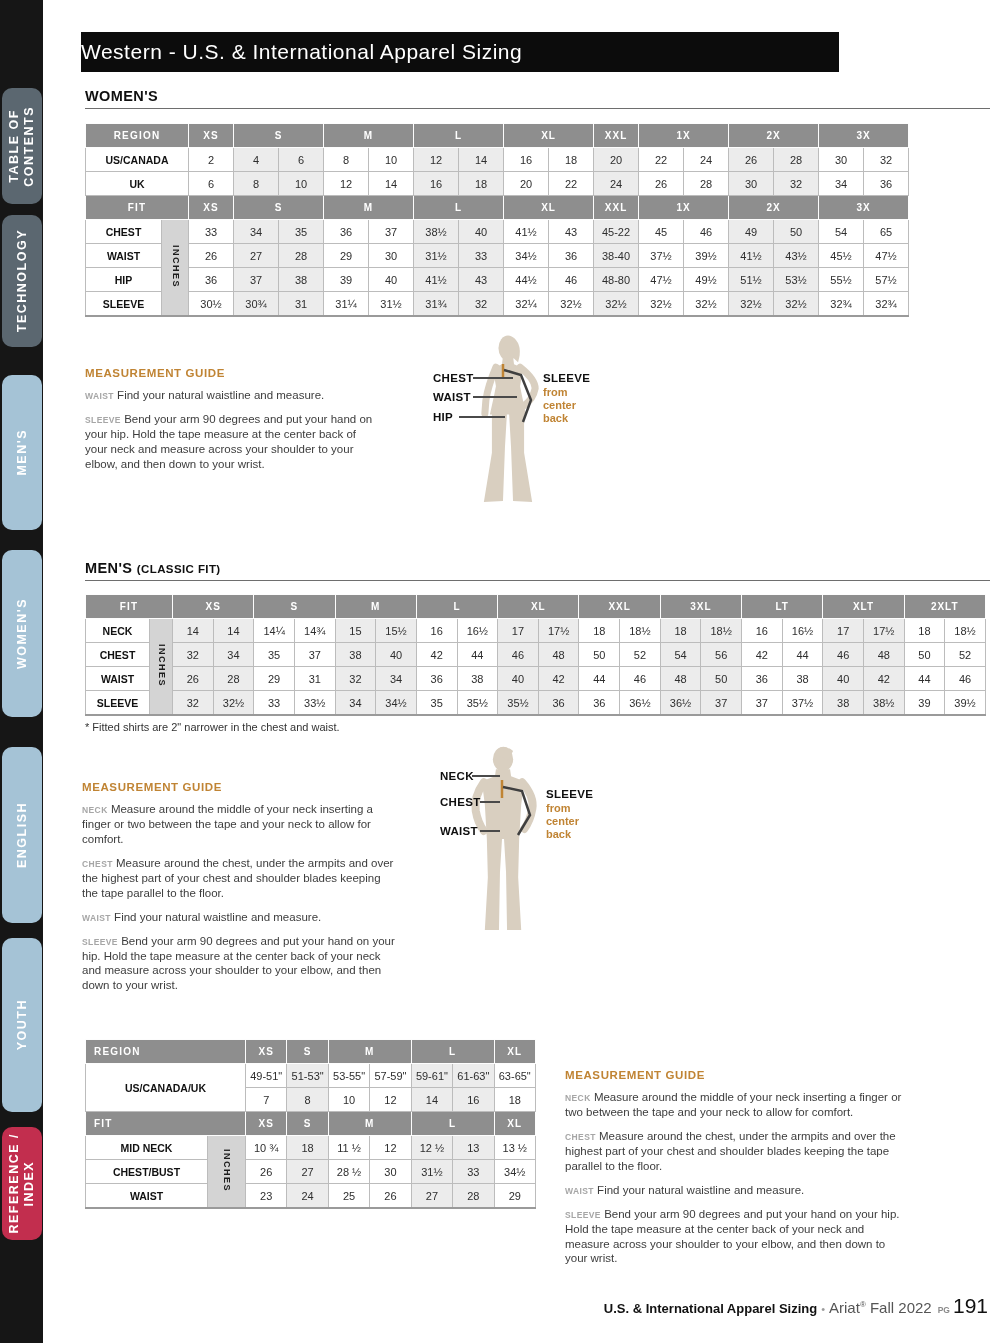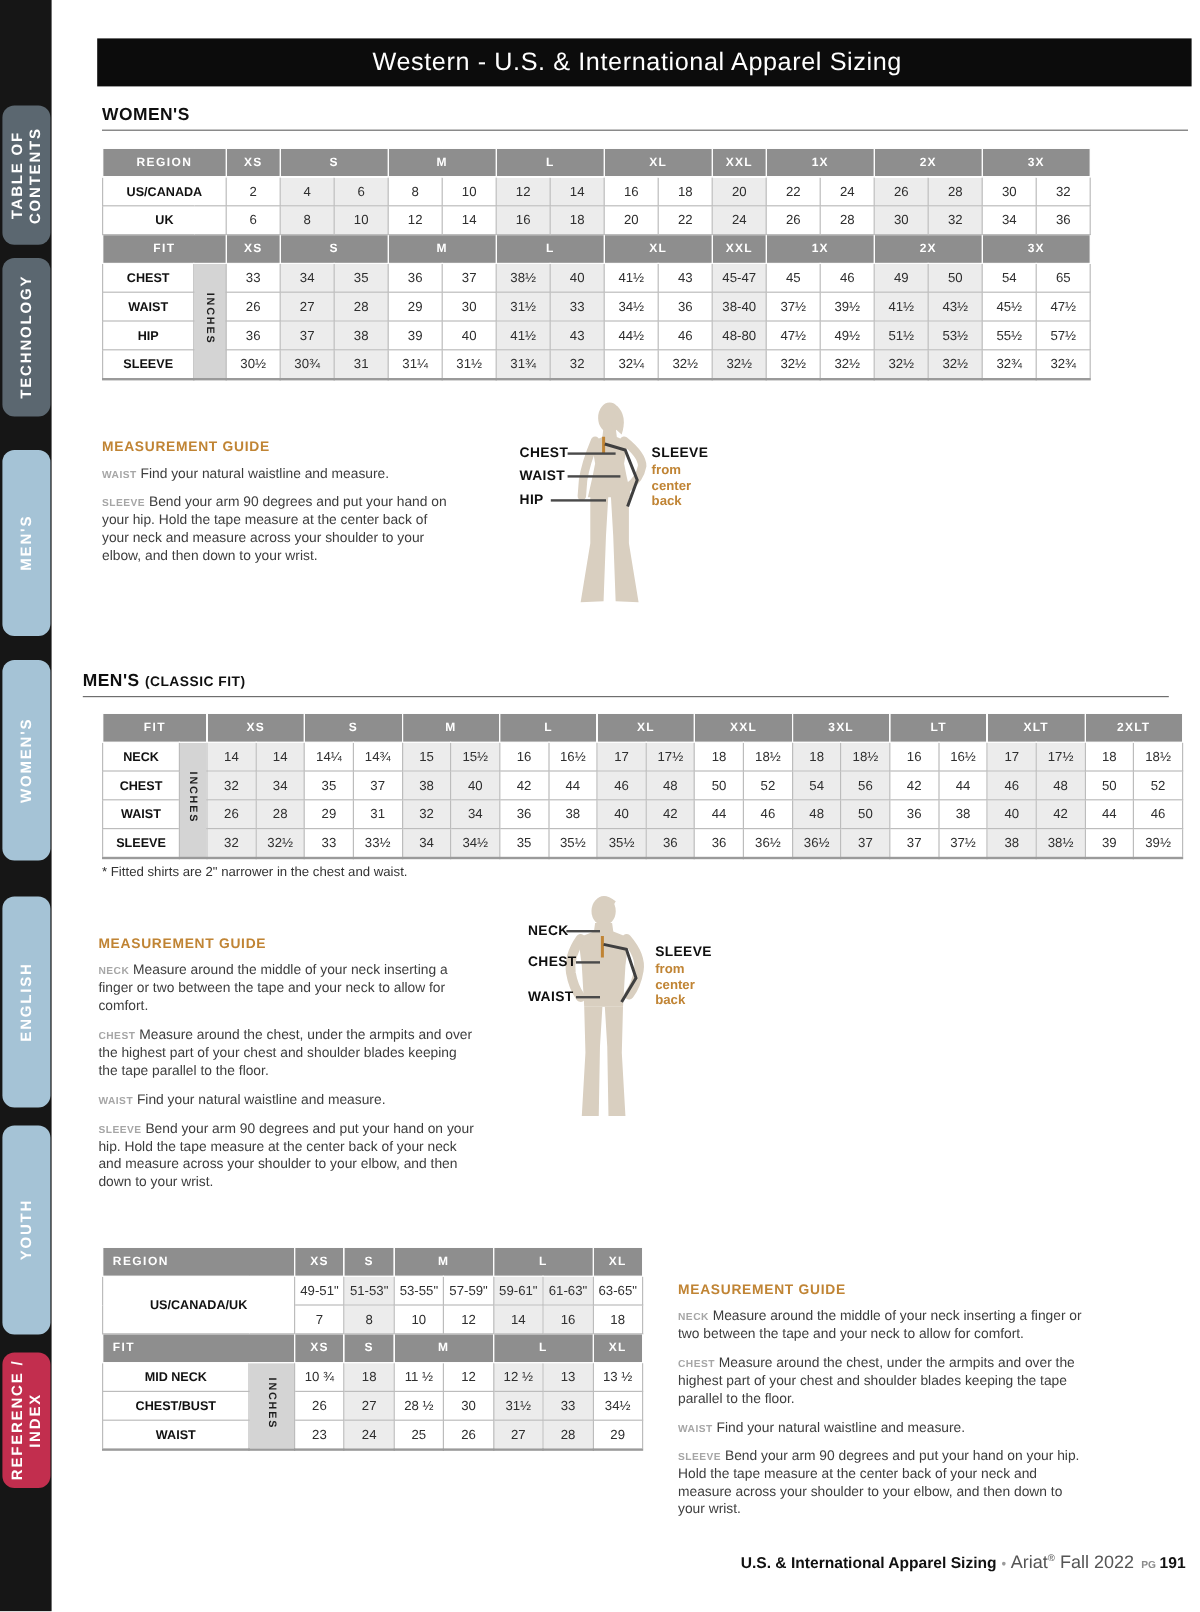--- a/index.html
+++ b/index.html
@@ -4,22 +4,22 @@
 <style>
   html,body{margin:0;padding:0;background:#fff;}
   .page{position:relative;width:1000px;height:1343px;background:#fff;overflow:hidden;
         font-family:"Liberation Sans",sans-serif;color:#222;}
   
   .sidebar{position:absolute;left:0;top:0;width:43px;height:1343px;background:#161616;}
   .tab{position:absolute;left:2px;width:40px;border-radius:10px;display:flex;align-items:center;justify-content:center;}
   .tab-label{writing-mode:vertical-rl;transform:rotate(180deg);white-space:pre-line;text-align:center;
              color:#fff;font-weight:bold;font-size:12.5px;letter-spacing:1.5px;line-height:1.2;}
   
-  .headerbar{position:absolute;left:81px;top:32px;width:912px;height:40px;background:#0c0c0c;
-             display:flex;align-items:center;justify-content:center;}
+  .headerbar{position:absolute;left:81px;top:32px;width:758px;height:40px;background:#0c0c0c;
+             display:flex;align-items:center;justify-content:flex-start;}
   .headerbar .title{color:#fff;font-size:21px;font-weight:normal;letter-spacing:0.5px;padding-right:12px;}
   .sec-head{position:absolute;border-bottom:1.5px solid #6e6e6e;padding-bottom:4px;
             font-weight:bold;font-size:14.5px;letter-spacing:0.4px;color:#0f0f0f;}
   .sec-head .sub{font-size:11.5px;}
   
   .twrap{position:absolute;}
   table.sz{border-collapse:collapse;table-layout:fixed;font-size:11px;color:#2e2e2e;border-bottom:2px solid #9a9a9a;}
   table.sz td,table.sz th{border:1px solid #bcbcbc;height:23px;padding:0;text-align:center;overflow:hidden;white-space:nowrap;}
   table.sz th.g{background:#8e8e8e;color:#fff;font-size:10px;font-weight:bold;letter-spacing:1px;border:1px solid #fdfdfd;}
   table.sz th.glbl{letter-spacing:1.2px;}
@@ -41,21 +41,21 @@
   .fig-label{position:absolute;font-weight:bold;font-size:11.5px;color:#0f0f0f;letter-spacing:0.3px;}
   .fig-line{position:absolute;height:2px;background:#4a4a4a;}
   .sleeve-note{position:absolute;color:#c08434;font-weight:bold;font-size:11px;line-height:1.18;width:50px;}
   
   .footer{position:absolute;right:12px;top:1294px;text-align:right;white-space:nowrap;}
   .f-bold{font-size:13px;font-weight:bold;color:#111;}
   .f-dot{font-size:11px;color:#9b9b9b;margin:0 4px;}
   .f-brand{font-size:15px;color:#555;}
   .f-reg{font-size:8px;color:#555;}
   .f-pg{font-size:8.5px;font-weight:bold;color:#8a8a8a;margin:0 3px 0 6px;}
-  .f-num{font-size:13px;font-weight:bold;color:#111;}
+  .f-num{font-size:21px;font-weight:normal;color:#111;}
 </style>
 </head>
 <body>
 
 <div class="page">
 
   <div class="sidebar">
       <div class="tab" style="top: 88px; height: 116px; background: rgb(91, 103, 112);">
         <span class="tab-label">TABLE OF
 CONTENTS</span>
@@ -178,21 +178,21 @@
             <td class="inch" rowspan="4"><span class="vtext">INCHES</span></td>
             <td class="d">33</td>
             <td class="d shade">34</td>
             <td class="d shade">35</td>
             <td class="d">36</td>
             <td class="d">37</td>
             <td class="d shade">38½</td>
             <td class="d shade">40</td>
             <td class="d">41½</td>
             <td class="d">43</td>
-            <td class="d shade">45-47</td>
+            <td class="d shade">45-22</td>
             <td class="d">45</td>
             <td class="d">46</td>
             <td class="d shade">49</td>
             <td class="d shade">50</td>
             <td class="d">54</td>
             <td class="d">65</td>
           </tr>
           <tr>
             <td class="lbl">WAIST</td>
             <td class="d">26</td>
@@ -280,21 +280,21 @@
     <span class="fig-label" style="left:8px;top:40px;">CHEST</span>
     <div class="fig-line" style="left:48px;top:45px;width:40px;"></div>
     <span class="fig-label" style="left:8px;top:59px;">WAIST</span>
     <div class="fig-line" style="left:48px;top:64px;width:44px;"></div>
     <span class="fig-label" style="left:8px;top:79px;">HIP</span>
     <div class="fig-line" style="left:34px;top:84px;width:46px;"></div>
     <span class="fig-label" style="left:118px;top:40px;">SLEEVE</span>
     <span class="sleeve-note" style="left:118px;top:54px;">from center back</span>
   </div>
 
-  <div class="sec-head" style="left:69px;top:560px;width:905px;">
+  <div class="sec-head" style="left:85px;top:560px;width:905px;">
     <span>MEN'S</span>
     <span class="sub">(CLASSIC FIT)</span>
   </div>
   <div class="twrap" style="left:85px;top:594px;">
       <table class="sz" style="width: 900px;">
         <colgroup>
           <col style="width: 64px;">
           <col style="width: 23px;">
           <col style="width: 40.65px;">
           <col style="width: 40.65px;">

